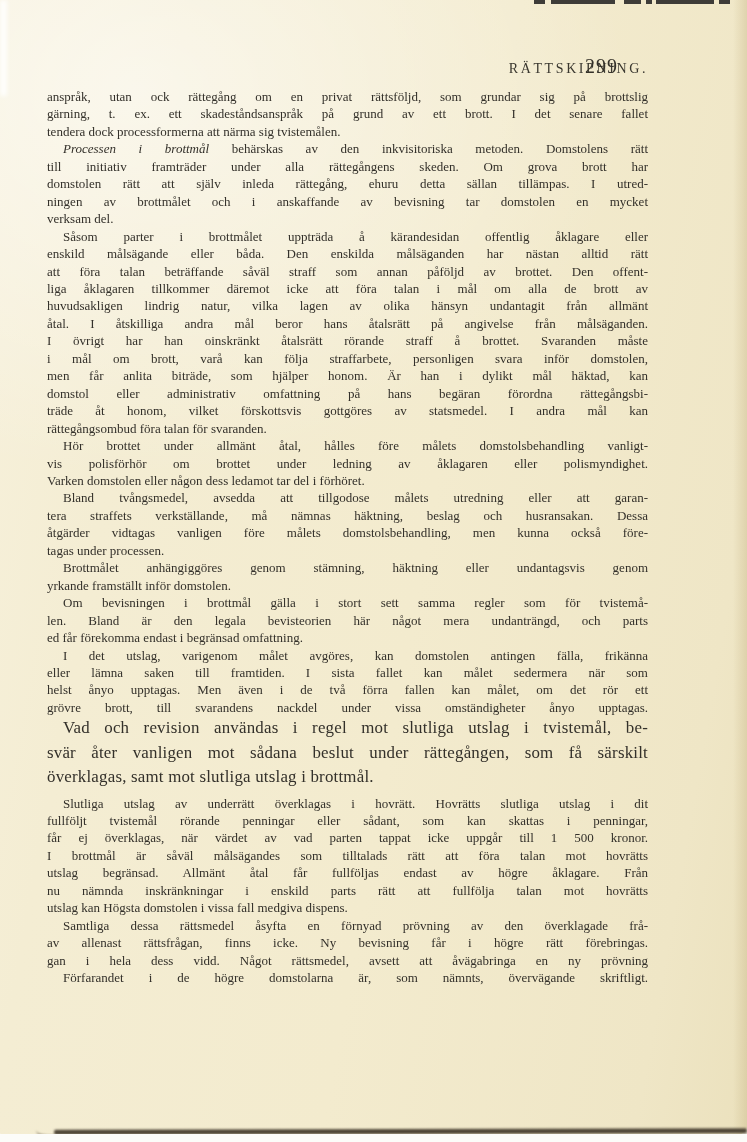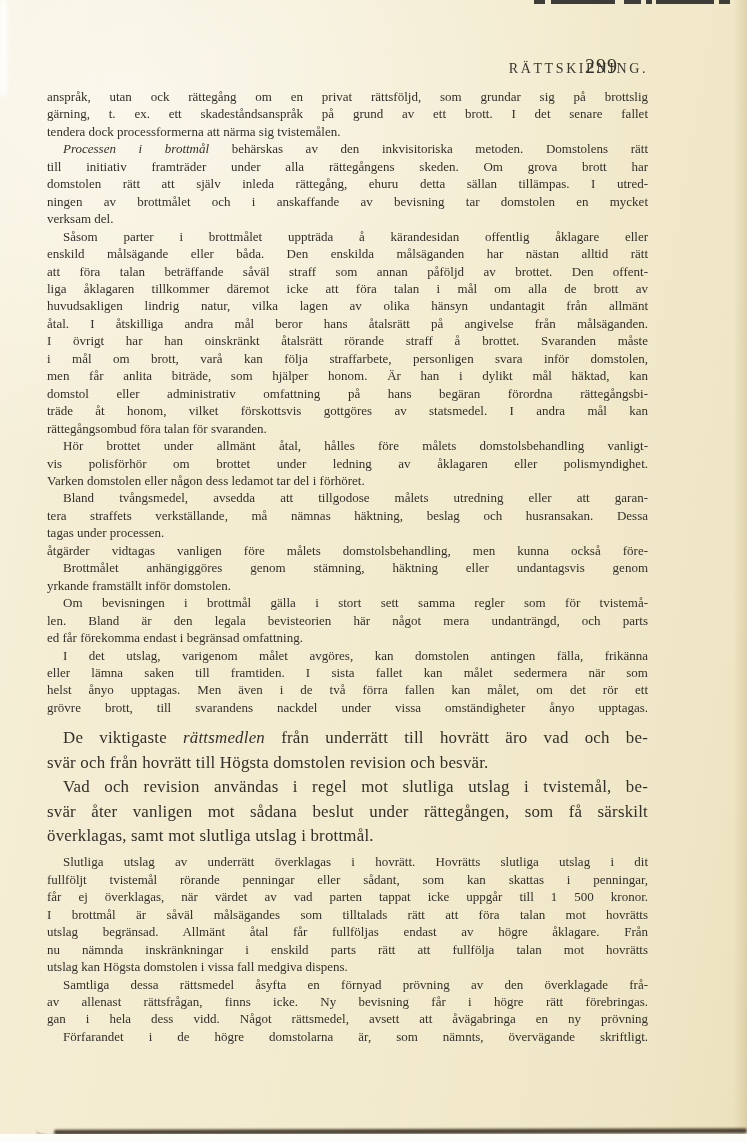--- a/index.html
+++ b/index.html
@@ -148,41 +148,37 @@
           <div class="line no-stretch"><span>rättegångsombud föra talan för svaranden.</span></div>
         </div>
         <div class="para small indent">
           <div class="line"><span>Hör brottet under allmänt åtal, hålles före målets domstolsbehandling vanligt-</span></div>
           <div class="line"><span>vis polisförhör om brottet under ledning av åklagaren eller polismyndighet.</span></div>
           <div class="line no-stretch"><span>Varken domstolen eller någon dess ledamot tar del i förhöret.</span></div>
         </div>
         <div class="para small indent">
           <div class="line"><span>Bland tvångsmedel, avsedda att tillgodose målets utredning eller att garan-</span></div>
           <div class="line"><span>tera straffets verkställande, må nämnas häktning, beslag och husransakan.  Dessa</span></div>
+          <div class="line"><span>åtgärder vidtagas vanligen före målets domstolsbehandling, men kunna också före-</span></div>
           <div class="line no-stretch"><span>tagas under processen.</span></div>
-          <div class="line"><span>åtgärder vidtagas vanligen före målets domstolsbehandling, men kunna också före-</span></div>
         </div>
         <div class="para small indent">
           <div class="line"><span>Brottmålet anhängiggöres genom stämning, häktning eller undantagsvis genom</span></div>
           <div class="line no-stretch"><span>yrkande framställt inför domstolen.</span></div>
         </div>
         <div class="para small indent">
           <div class="line"><span>Om bevisningen i brottmål gälla i stort sett samma regler som för tvistemå-</span></div>
           <div class="line"><span>len.  Bland är den legala bevisteorien här något mera undanträngd, och parts</span></div>
           <div class="line no-stretch"><span>ed får förekomma endast i begränsad omfattning.</span></div>
         </div>
         <div class="para small indent">
           <div class="line"><span>I det utslag, varigenom målet avgöres, kan domstolen antingen fälla, frikänna</span></div>
           <div class="line"><span>eller lämna saken till framtiden.  I sista fallet kan målet sedermera när som</span></div>
           <div class="line"><span>helst ånyo upptagas.  Men även i de två förra fallen kan målet, om det rör ett</span></div>
           <div class="line"><span>grövre brott, till svarandens nackdel under vissa omständigheter ånyo upptagas.</span></div>
-        </div>
-        <div class="para large indent gap-large">
-          <div class="line"><span>De viktigaste </span><span class="it">rättsmedlen</span><span> från underrätt till hovrätt äro vad och be-</span></div>
-          <div class="line no-stretch"><span>svär och från hovrätt till Högsta domstolen revision och besvär.</span></div>
         </div>
         <div class="para large indent">
           <div class="line"><span>Vad och revision användas i regel mot slutliga utslag i tvistemål, be-</span></div>
           <div class="line"><span>svär åter vanligen mot sådana beslut under rättegången, som få särskilt</span></div>
           <div class="line no-stretch"><span>överklagas, samt mot slutliga utslag i brottmål.</span></div>
         </div>
         <div class="para small indent gap-small">
           <div class="line"><span>Slutliga utslag av underrätt överklagas i hovrätt.  Hovrätts slutliga utslag i dit</span></div>
           <div class="line"><span>fullföljt tvistemål rörande penningar eller sådant, som kan skattas i penningar,</span></div>
           <div class="line"><span>får ej överklagas, när värdet av vad parten tappat icke uppgår till 1 500 kronor.</span></div>

